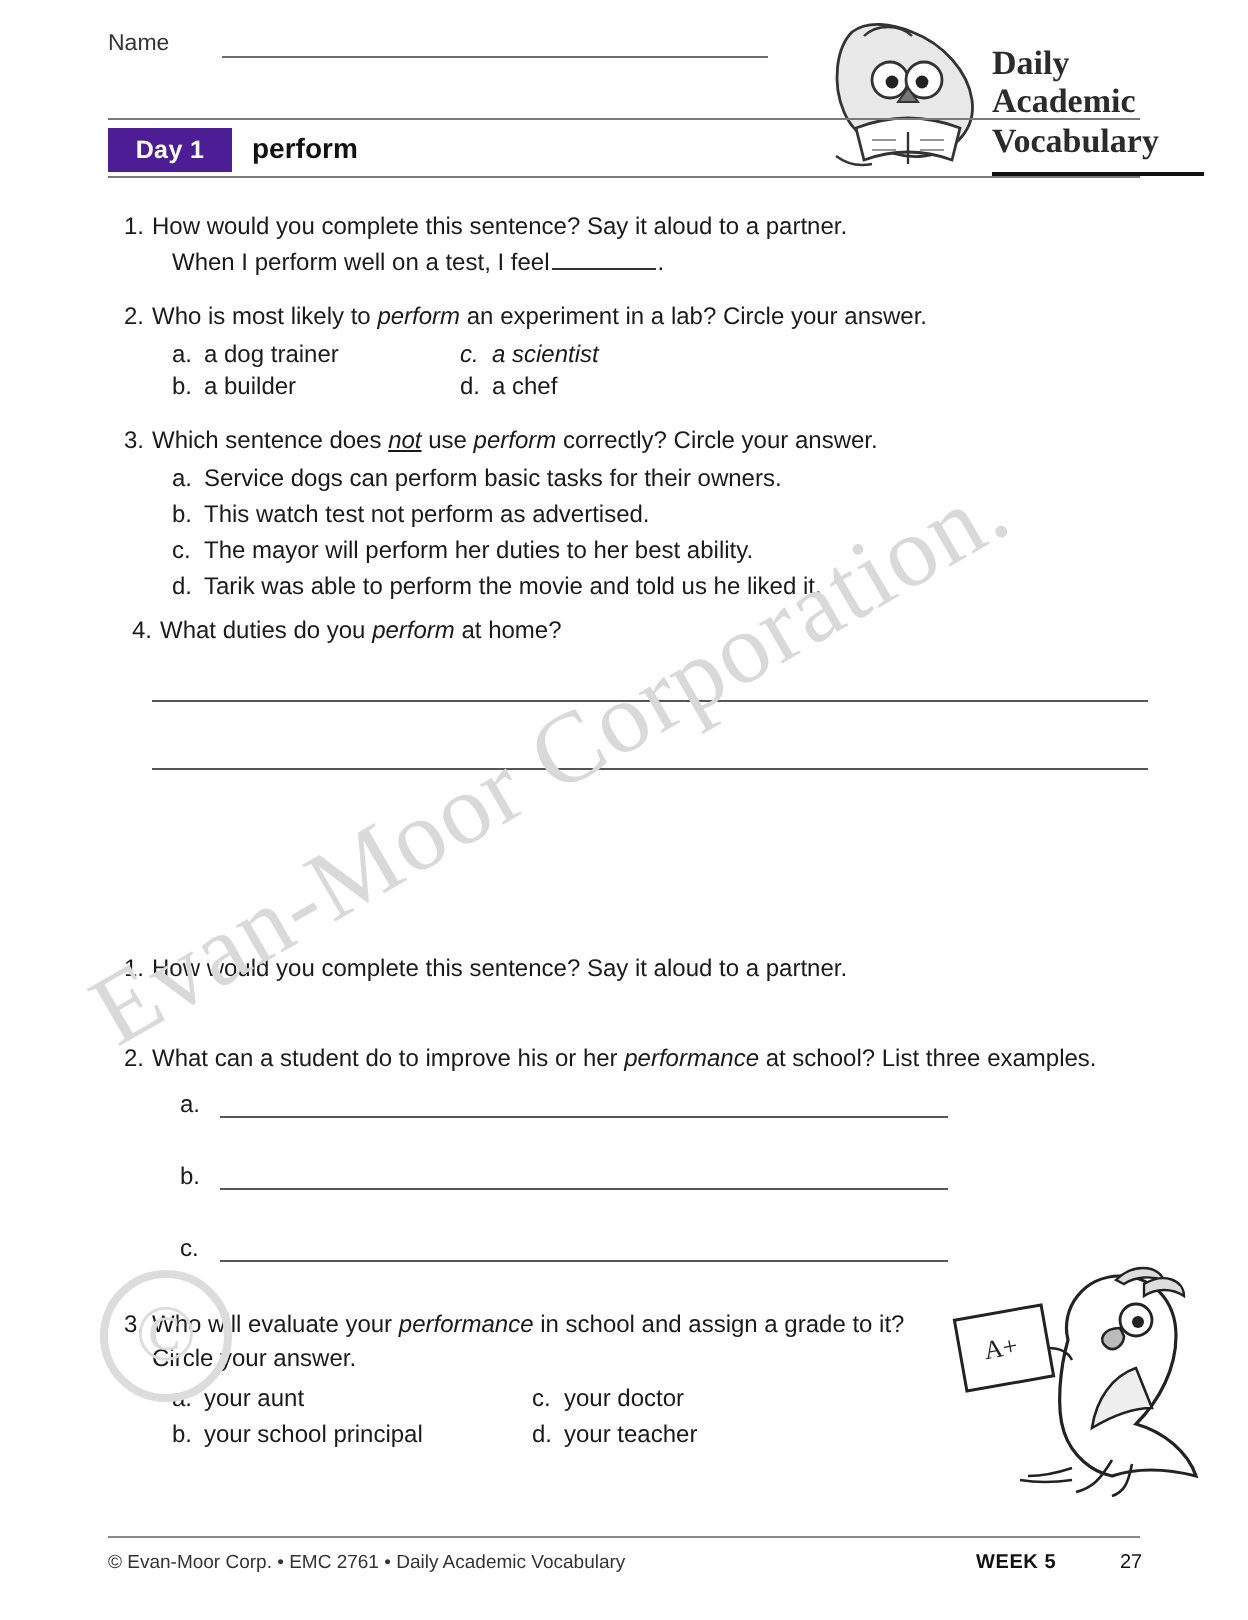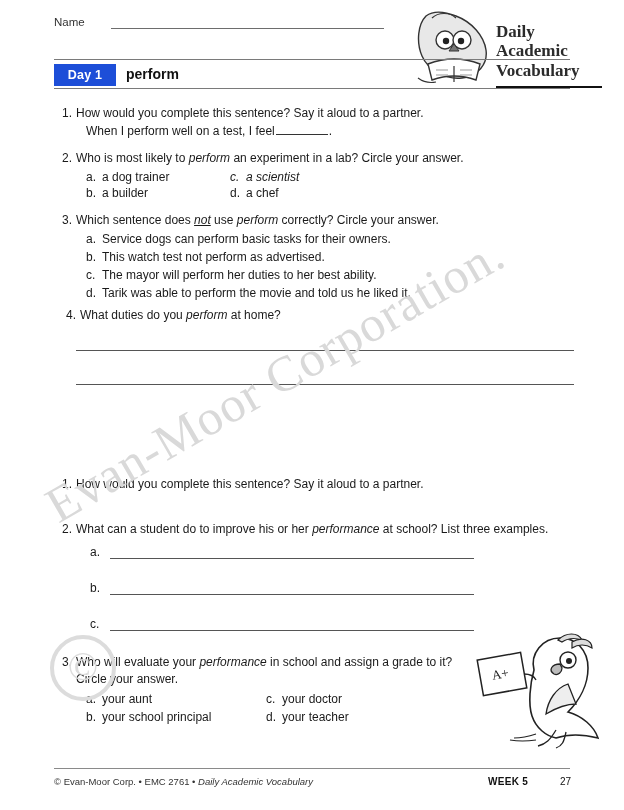--- a/index.html
+++ b/index.html
@@ -114,21 +114,21 @@
   .day-bar {
     position: absolute;
     left: 54px;
     width: 516px;
     height: 26px;
   }
   .day-bar .tag {
     position: absolute;
     left: 0; top: 0;
     width: 62px; height: 22px;
-    background: #1d4ed8;
+    background: #4c1d95;
     color: #fff;
     font-size: 12.5px;
     font-weight: bold;
     line-height: 22px;
     text-align: center;
     letter-spacing: .2px;
   }
   .day-bar .word {
     position: absolute;
     left: 72px;
@@ -206,21 +206,21 @@
     width: 516px;
     border-top: 1px solid #8a8a8a;
   }
   .footer-left {
     position: absolute;
     left: 54px;
     top: 776px;
     font-size: 9.5px;
     color: #333;
   }
-  .footer-left .it { font-style: italic; }
+  .footer-left .it { }
   .footer-week {
     position: absolute;
     left: 488px;
     top: 776px;
     font-size: 10px;
     font-weight: bold;
     color: #111;
     letter-spacing: .3px;
   }
   .footer-page {

